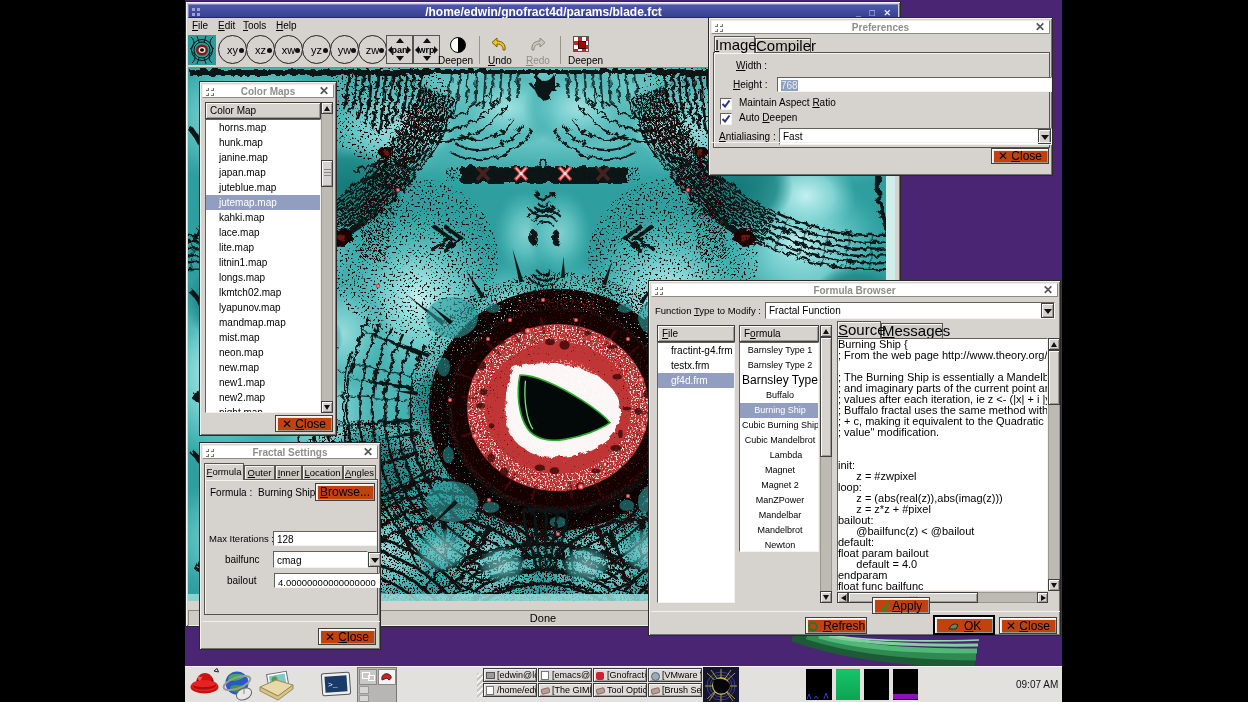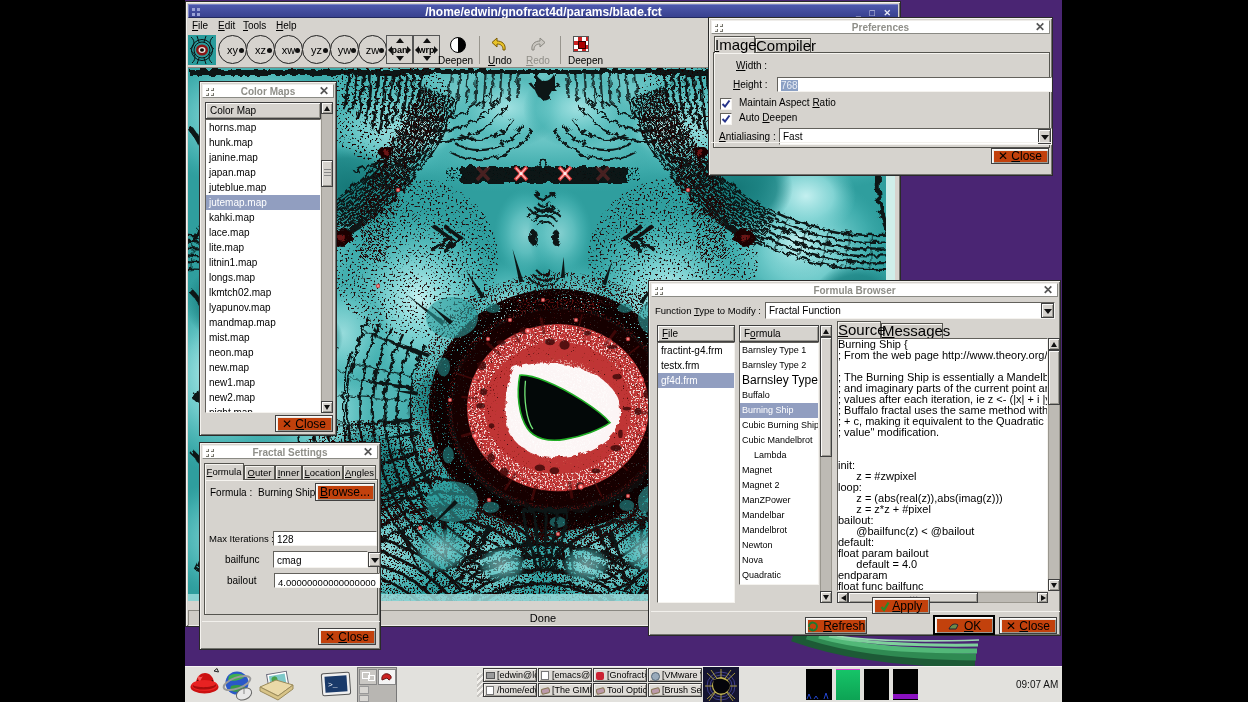--- a/index.html
+++ b/index.html
@@ -16,21 +16,21 @@
 .btn{position:absolute;background:#c2410c;border:1px solid #404040;
  box-shadow:inset 1px 1px 0 #fbfaf8, inset 2px 2px 0 #eceae6, inset -1px -1px 0 #9b9992;
  font-size:12px;color:#000;text-align:center;}
 .entry{position:absolute;background:#fff;border-top:1px solid #63615c;border-left:1px solid #63615c;
  border-bottom:1px solid #f5f3ef;border-right:1px solid #f5f3ef;font-size:10px;color:#000;}
 .entry span{display:block;padding:2px 0 0 3px;white-space:nowrap;overflow:hidden;}
 .tab{position:absolute;background:#d6d3ce;border:1px solid #55544f;border-bottom:none;
  box-shadow:inset 1px 1px 0 #f6f4f0;font-size:15px;text-align:center;}
 .lst{position:absolute;background:#fff;border-top:1px solid #63615c;border-left:1px solid #63615c;
  border-bottom:1px solid #f5f3ef;border-right:1px solid #f5f3ef;overflow:hidden;}
-.li{height:15px;line-height:15px;font-size:10px;color:#000;padding-left:3px;white-space:nowrap;}
+.li{height:15px;line-height:15px;font-size:10px;color:#000;padding-left:13px;white-space:nowrap;}
 .li.sel{background:#919ec0;color:#fff;}
 .hdrbtn{background:#d6d3ce;border:1px solid #404040;box-shadow:inset 1px 1px 0 #fbfaf8, inset -1px -1px 0 #9b9992;
  font-size:10px;height:17px;line-height:16px;padding-left:4px;}
 .sb{position:absolute;background:#bdbab4;border:1px solid #9a978f;}
 .sbt{position:absolute;background:#d6d3ce;border:1px solid #404040;box-shadow:inset 1px 1px 0 #fbfaf8, inset -1px -1px 0 #9b9992;}
 .arrbox{position:absolute;background:#d6d3ce;border:1px solid #404040;box-shadow:inset 1px 1px 0 #fbfaf8, inset -1px -1px 0 #9b9992;}
 .cb{position:absolute;width:12px;height:12px;background:#fff;border-top:1px solid #63615c;border-left:1px solid #63615c;border-bottom:1px solid #f5f3ef;border-right:1px solid #f5f3ef;}
 .lbl{position:absolute;font-size:10px;color:#000;white-space:nowrap;}
 u{text-decoration:underline;}
 .taskbtn{position:absolute;background:#dedbd6;border:1px solid #3a3a3a;box-shadow:inset 1px 1px 0 #f6f4f0, inset -1px -1px 0 #a09d96;
@@ -705,21 +705,21 @@
     <div style="position:absolute;left:8px;top:44px;width:78px;height:278px;">
       <div class="hdrbtn" style="width:100%;"><u>F</u>ile</div>
       <div class="lst" style="left:0;top:17px;width:78px;height:261px;">
         <div class="li">fractint-g4.frm</div>
         <div class="li">testx.frm</div>
         <div class="li sel">gf4d.frm</div>
       </div>
     </div>
     <div style="position:absolute;left:90px;top:44px;width:80px;height:278px;">
       <div class="hdrbtn" style="width:100%;">F<u>o</u>rmula</div>
-      <div class="lst" style="left:0;top:17px;width:80px;height:243px;font-size:9.5px;">
+      <div class="lst" style="left:0;top:17px;width:80px;height:210px;font-size:9.5px;text-align:center;">
         <div class="li" style="font-size:9px;padding-left:2px;">Barnsley Type 1</div>
         <div class="li" style="font-size:9px;padding-left:2px;">Barnsley Type 2</div>
         <div class="li" style="font-size:12px;padding-left:2px;">Barnsley Type 3</div>
         <div class="li" style="font-size:9px;padding-left:2px;">Buffalo</div>
         <div class="li sel" style="font-size:9px;padding-left:2px;">Burning Ship</div>
         <div class="li" style="font-size:9px;padding-left:2px;">Cubic Burning Ship</div>
         <div class="li" style="font-size:9px;padding-left:2px;">Cubic Mandelbrot</div>
         <div class="li" style="font-size:9px;padding-left:14px;">Lambda</div>
         <div class="li" style="font-size:9px;padding-left:2px;">Magnet</div>
         <div class="li" style="font-size:9px;padding-left:2px;">Magnet 2</div>

